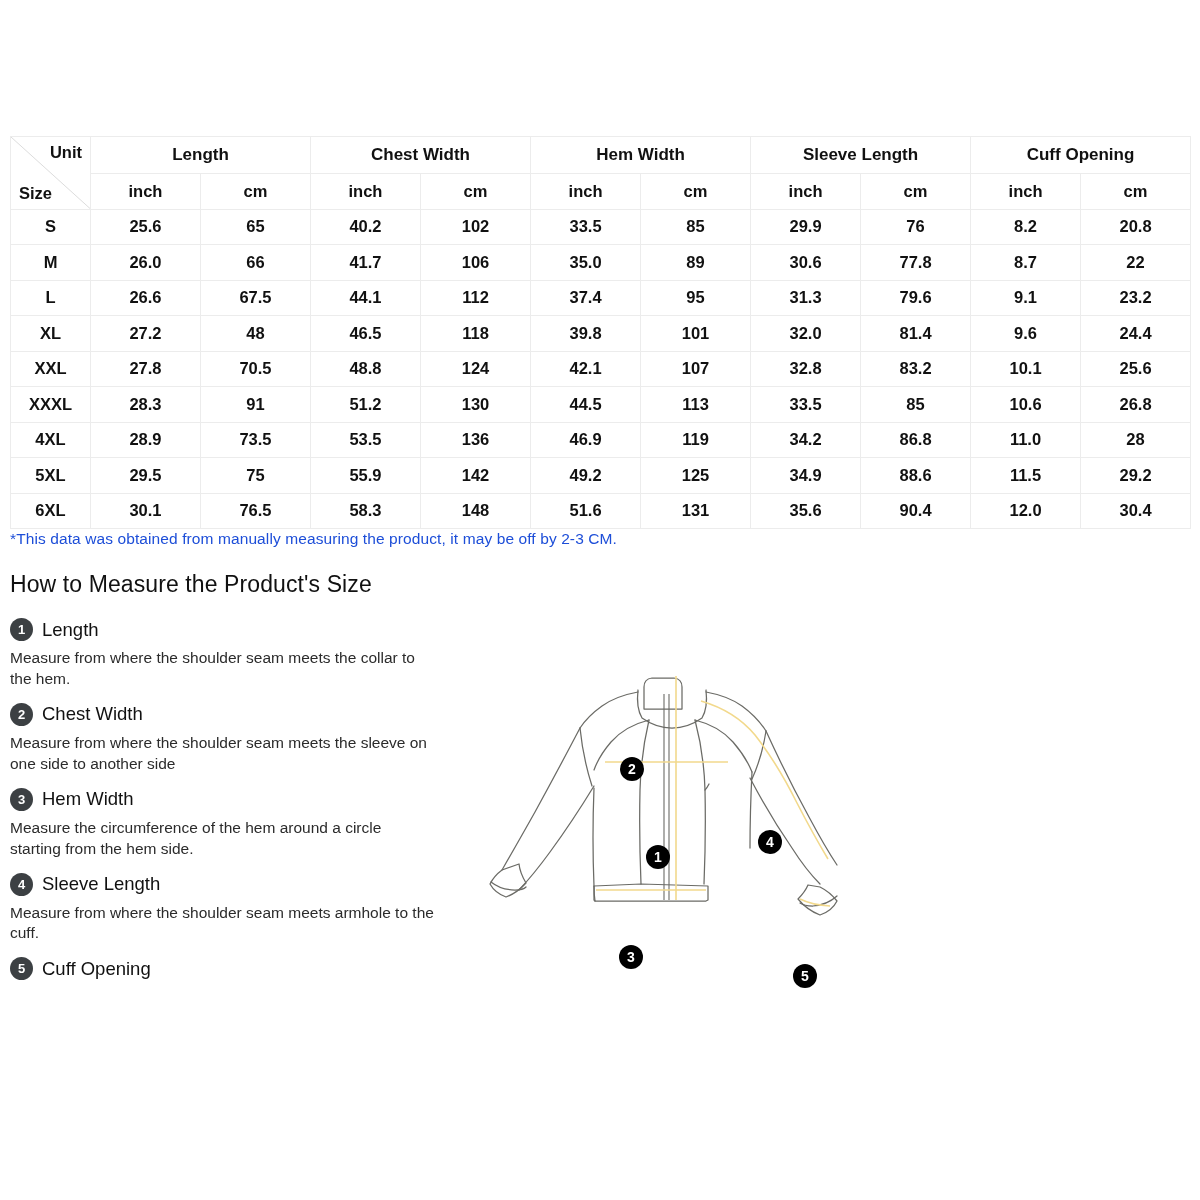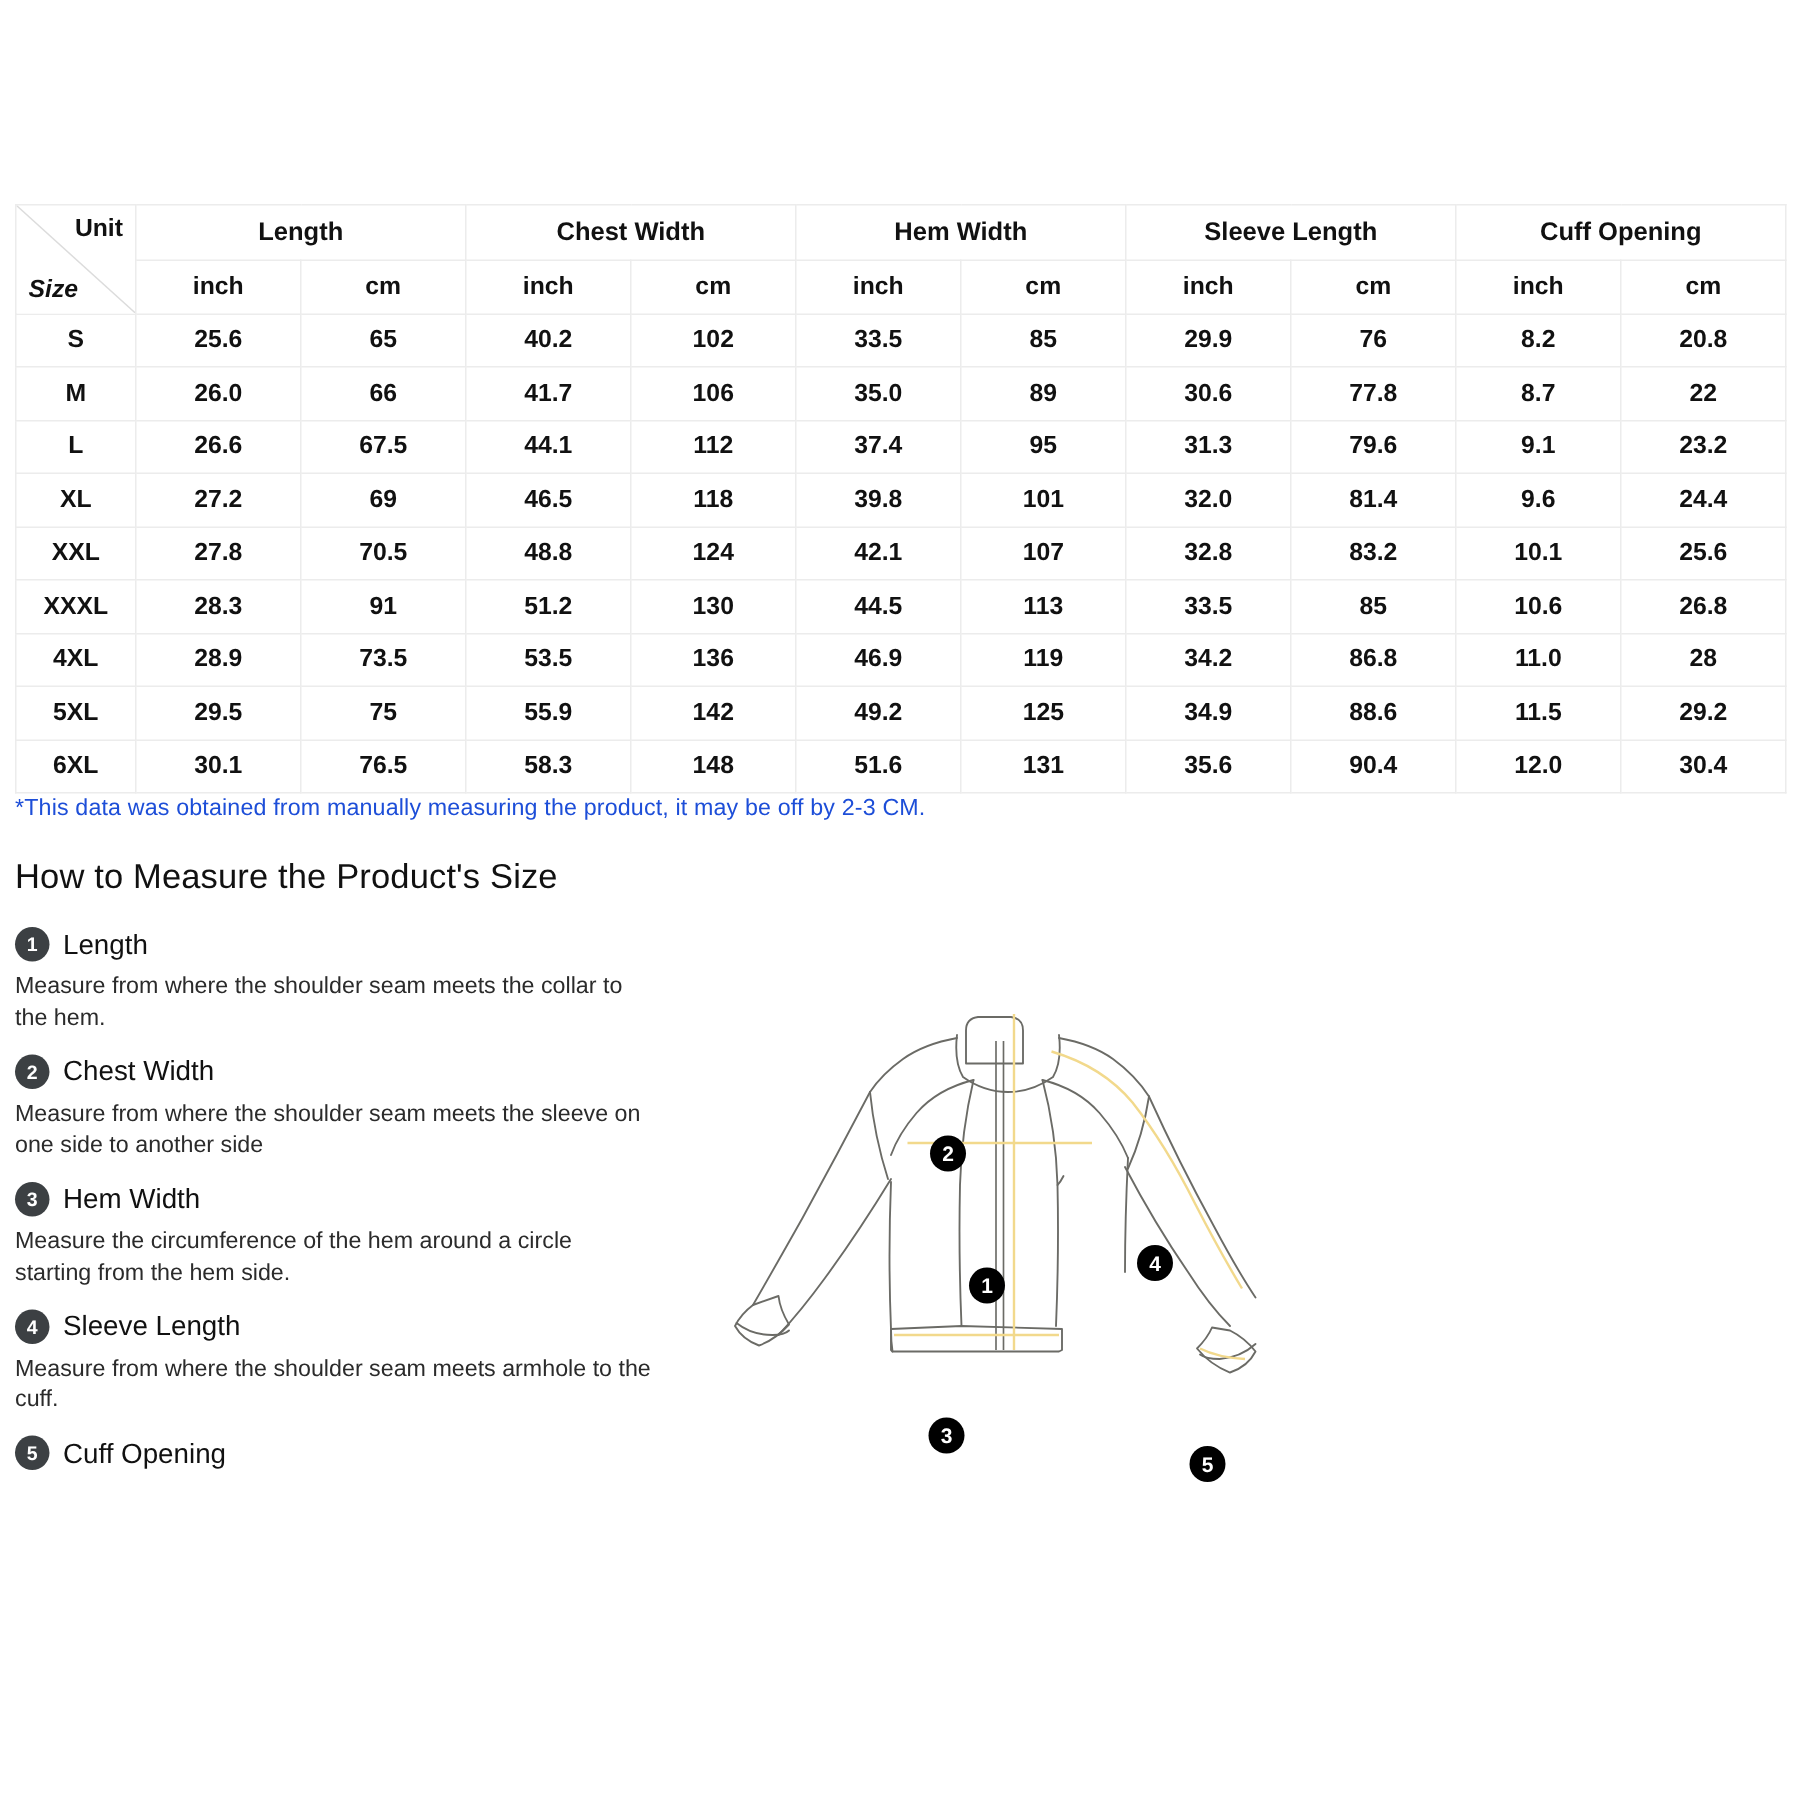--- a/index.html
+++ b/index.html
@@ -66,21 +66,20 @@
     font-weight: bold;
     color: #111;
   }
   td.corner .size-lbl {
     position: absolute;
     left: 8px;
     bottom: 6px;
     font-size: 16.5px;
     font-weight: bold;
     color: #111;
-    font-style: italic;
   }
   col.c-size { width: 80px; }
   col.c-val  { width: 110px; }
 
   
   #footnote {
     position: absolute;
     left: 10px;
     top: 530px;
     font-size: 15.5px;
@@ -239,21 +238,21 @@
           <td>37.4</td>
           <td>95</td>
           <td>31.3</td>
           <td>79.6</td>
           <td>9.1</td>
           <td>23.2</td>
         </tr>
         <tr>
           <td>XL</td>
           <td>27.2</td>
-          <td>69</td>
+          <td>48</td>
           <td>46.5</td>
           <td>118</td>
           <td>39.8</td>
           <td>101</td>
           <td>32.0</td>
           <td>81.4</td>
           <td>9.6</td>
           <td>24.4</td>
         </tr>
         <tr>

